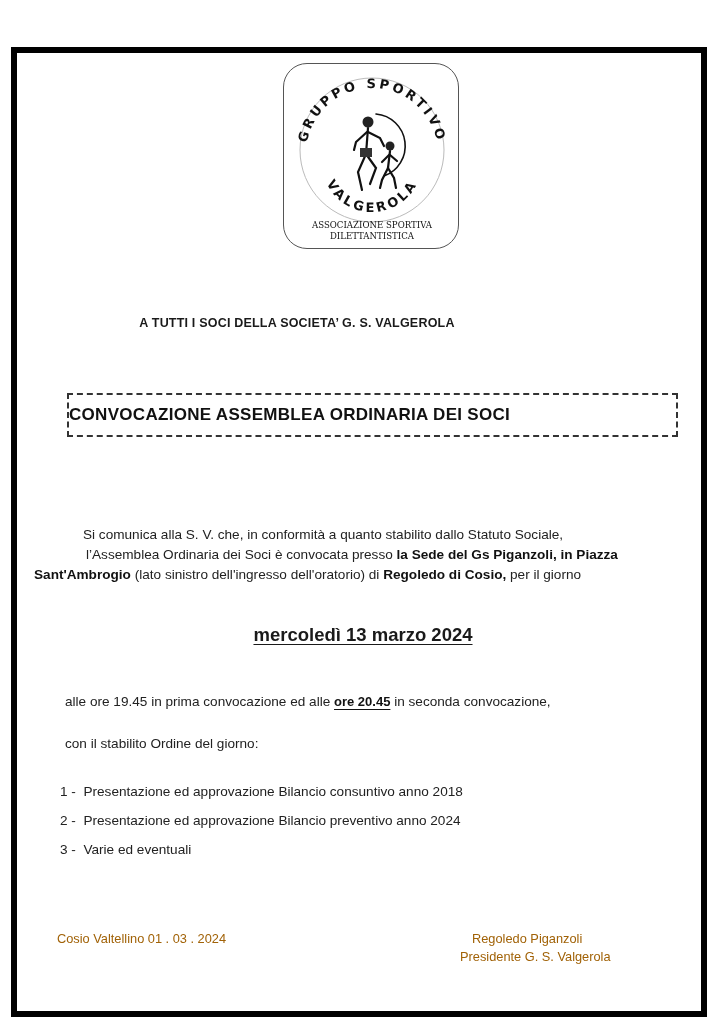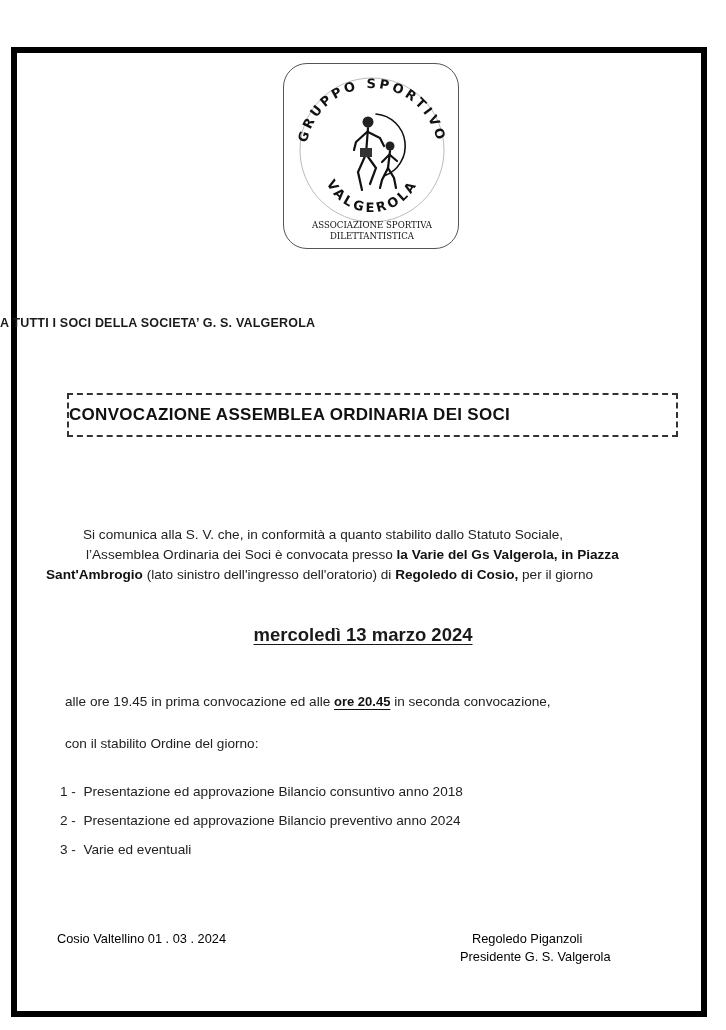--- a/index.html
+++ b/index.html
@@ -8,33 +8,33 @@
     .frame {
       position: absolute; left: 11px; top: 47px; width: 696px; height: 970px;
       border: 6px solid #000;
     }
     .logo {
       position: absolute; left: 283px; top: 63px; width: 176px; height: 186px;
       border: 1.5px solid #555; border-radius: 24px; background: #fff;
     }
     .logo svg { position: absolute; left: 0; top: 0; }
     .abs { position: absolute; white-space: nowrap; }
-    .recipients { left: 0; width: 594px; top: 316px; font-size: 12.5px; font-weight: bold; letter-spacing: 0.2px; }
+    .recipients { left: 0; width: 594px; top: 316px; text-align: center; font-size: 12.5px; font-weight: bold; letter-spacing: 0.2px; }
     .title-box {
       position: absolute; left: 67px; top: 393px; width: 611px; height: 44px;
       border: 2px dashed #333;
     }
     .title-box span {
       display: block; text-align: left; line-height: 40px; font-size: 17px; font-weight: bold; letter-spacing: 0.3px; color: #111;
     }
     .para { font-size: 13.6px; color: #222; margin-top: 26px; }
     .b { font-weight: bold; color: #111; }
     .date-line { left: 0; width: 726px; top: 596px; text-align: center; font-size: 18.5px; font-weight: bold; text-decoration: underline; text-underline-offset: 3px; margin-top: 28px; }
     .u { text-decoration: underline; text-underline-offset: 3px; font-size: 13px; }
-    .small { font-size: 12.8px; color: #000000; }
+    .small { font-size: 12.8px; color: #a16207; }
   </style>
 </head>
 <body>
 
 <div class="frame"></div>
 
 <div class="logo">
   <svg width="176" height="186" viewBox="0 0 176 186">
     <defs>
       <path id="arcTop" d="M 22 90 A 66 66 0 0 1 154 90" fill="none"></path>
@@ -72,23 +72,23 @@
 </div>
 
 <div class="abs recipients">A TUTTI I SOCI DELLA SOCIETA’ G. S. VALGEROLA</div>
 
 <div class="title-box">
   <span>CONVOCAZIONE  ASSEMBLEA ORDINARIA DEI SOCI</span>
 </div>
 
 <div class="abs para" style="left:83px; top:501px;">Si comunica alla S. V. che, in conformità a quanto stabilito dallo Statuto Sociale,</div>
 <div class="abs para" style="left:86px; top:521px;">
-  <span>l’Assemblea Ordinaria dei Soci è convocata presso </span><span class="b">la Varie del Gs Valgerola, in  Piazza</span>
+  <span>l’Assemblea Ordinaria dei Soci è convocata presso </span><span class="b">la Sede del Gs Piganzoli, in  Piazza</span>
 </div>
-<div class="abs para" style="left:46px; top:541px;text-align:right;">
+<div class="abs para" style="left:34px; top:541px;text-align:right;">
   <span class="b">Sant'Ambrogio</span><span> (lato sinistro dell'ingresso dell'oratorio) di  </span><span class="b">Regoledo di Cosio,</span><span>  per il giorno</span>
 </div>
 
 <div class="abs date-line">mercoledì  13  marzo 2024</div>
 
 <div class="abs para" style="left:65px; top:668px;">
   <span>alle ore 19.45 in prima convocazione ed alle </span><span class="b u">ore  20.45</span><span>  in seconda convocazione,</span>
 </div>
 
 <div class="abs para" style="left:65px; top:710px;">con il stabilito Ordine del giorno:</div>

